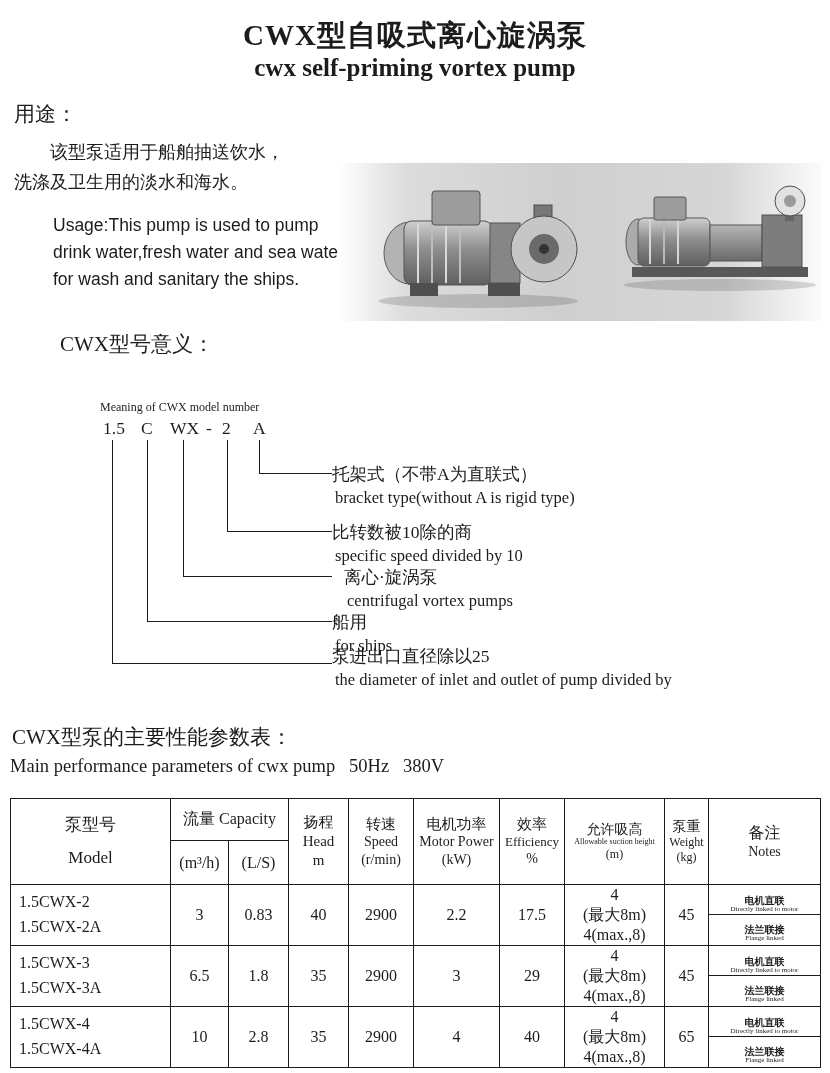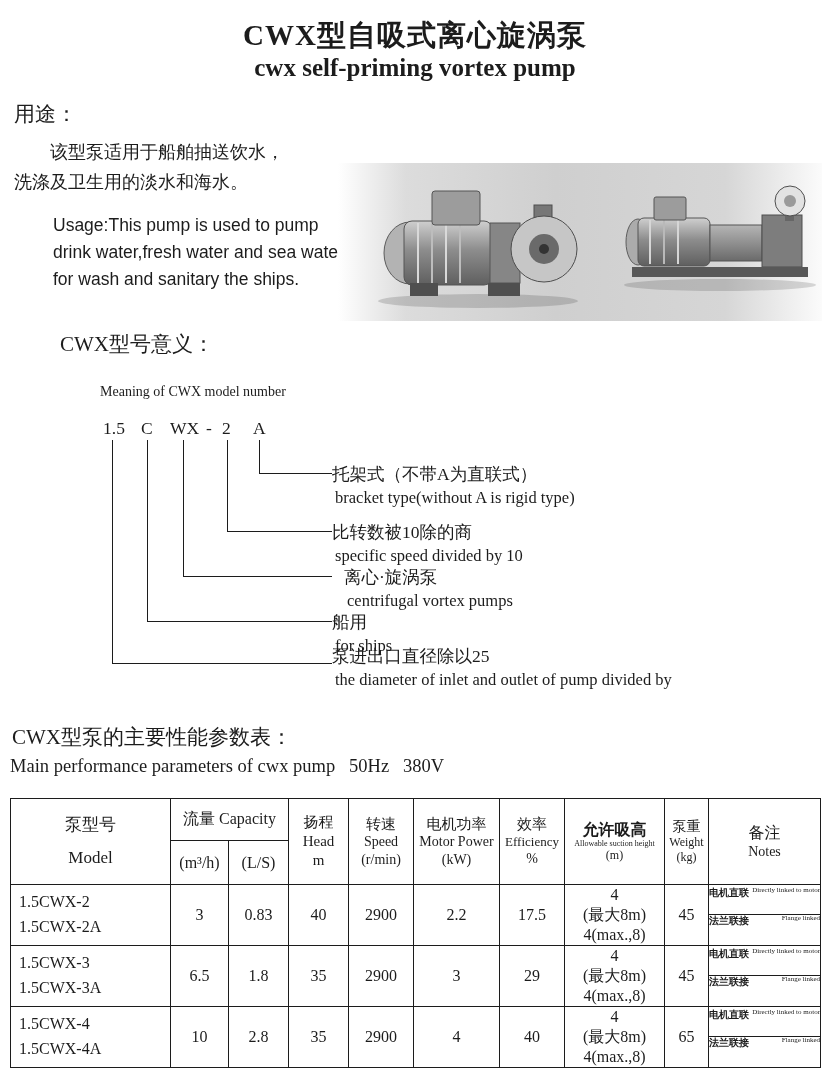--- a/index.html
+++ b/index.html
@@ -20,21 +20,21 @@
   .usage-en { position:absolute; top:212px; left:10px; width:335px; font-size:17.5px;
     line-height:1.55; white-space:pre-line;
     font-family:"Liberation Sans","DejaVu Sans",sans-serif;margin-left:43px; }
 
   .photo-area { position:absolute; top:163px; left:338px; width:484px; height:158px;
     background:linear-gradient(90deg,#ffffff 0%,#dcdcdc 14%,#cfcfcf 45%,#d6d6d6 80%,#fbfbfb 100%); }
 
   .model-heading { position:absolute; top:330px; left:12px; font-size:21px;margin-left:48px; }
 
   .diagram { position:absolute; top:380px; left:0; width:830px; height:330px; }
-  .meaning-en { position:absolute; top:4px; left:100px; font-size:14px; }
+  .meaning-en { position:absolute; top:20px; left:100px; font-size:12px; }
   .code { position:absolute; top:38px; font-size:17.5px; }
   .cp1 { left:103px; } .cp2 { left:141px; } .cp3 { left:170px; }
   .cp4 { left:206px; } .cp5 { left:222px; } .cp6 { left:253px; }
   .conn { position:absolute; top:60px; border-left:1px solid #1c1c1c;
     border-bottom:1px solid #1c1c1c; }
   .conn-a   { left:259px; width:73px;  height:34px; }
   .conn-2   { left:227px; width:105px; height:92px; }
   .conn-wx  { left:183px; width:149px; height:137px; }
   .conn-c   { left:147px; width:185px; height:182px; }
   .conn-15  { left:112px; width:220px; height:224px; }
@@ -55,21 +55,21 @@
   .hstack div { line-height:1.25; }
   .model-h div { line-height:1.9; font-size:17px; }
   .cap-h { font-size:16px; }
   .sub-unit { font-size:15px; }
   .tiny { font-size:8px; line-height:1.1; display:block; }
   .small-unit { font-size:12px; }
   .model-cell { text-align:left !important; padding-left:8px !important; }
   .model-cell div { line-height:1.55; font-size:16px; }
   .suction { font-size:12px; line-height:1.25; white-space:pre-line; }
   .notes-cell { padding:0 !important; }
-  .note { height:28px; display:flex; flex-direction:row; justify-content:space-between; }
+  .note { height:28px; display:flex; flex-direction:column; justify-content:flex-end; }
   .note.top { border-bottom:1px solid #1c1c1c; }
   .nzh { font-size:10px; font-weight:bold; line-height:1.1; }
   .nen { font-size:7px; line-height:1.1; color:#222; }
 </style>
 </head>
 <body>
 
 <div class="page">
 
   <div class="title-zh">CWX型自吸式离心旋涡泵</div>
@@ -212,21 +212,21 @@
         <div style="font-size:15px">电机功率</div>
         <div style="font-size:14px">Motor Power</div>
         <div style="font-size:14px">(kW)</div>
       </td>
       <td rowspan="2" class="hstack">
         <div style="font-size:15px">效率</div>
         <div style="font-size:13px">Efficiency</div>
         <div style="font-size:14px">%</div>
       </td>
       <td rowspan="2" class="hstack">
-        <div style="font-size:16px;font-weight:bold">允许吸高</div>
+        <div style="font-size:14px;font-weight:normal">允许吸高</div>
         <span class="tiny">Allowable suction height</span>
         <div class="small-unit">(m)</div>
       </td>
       <td rowspan="2" class="hstack">
         <div style="font-size:14px">泵重</div>
         <div style="font-size:12px">Weight</div>
         <div style="font-size:12px">(kg)</div>
       </td>
       <td rowspan="2" class="hstack">
         <div style="font-size:16px">备注</div>

